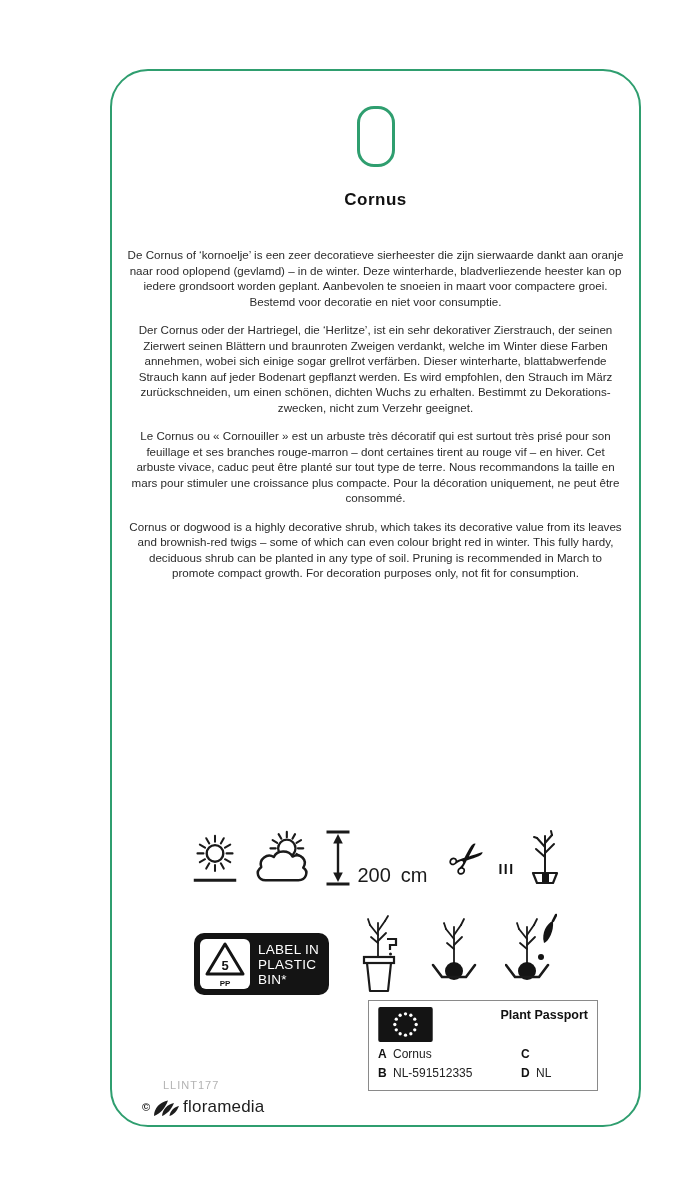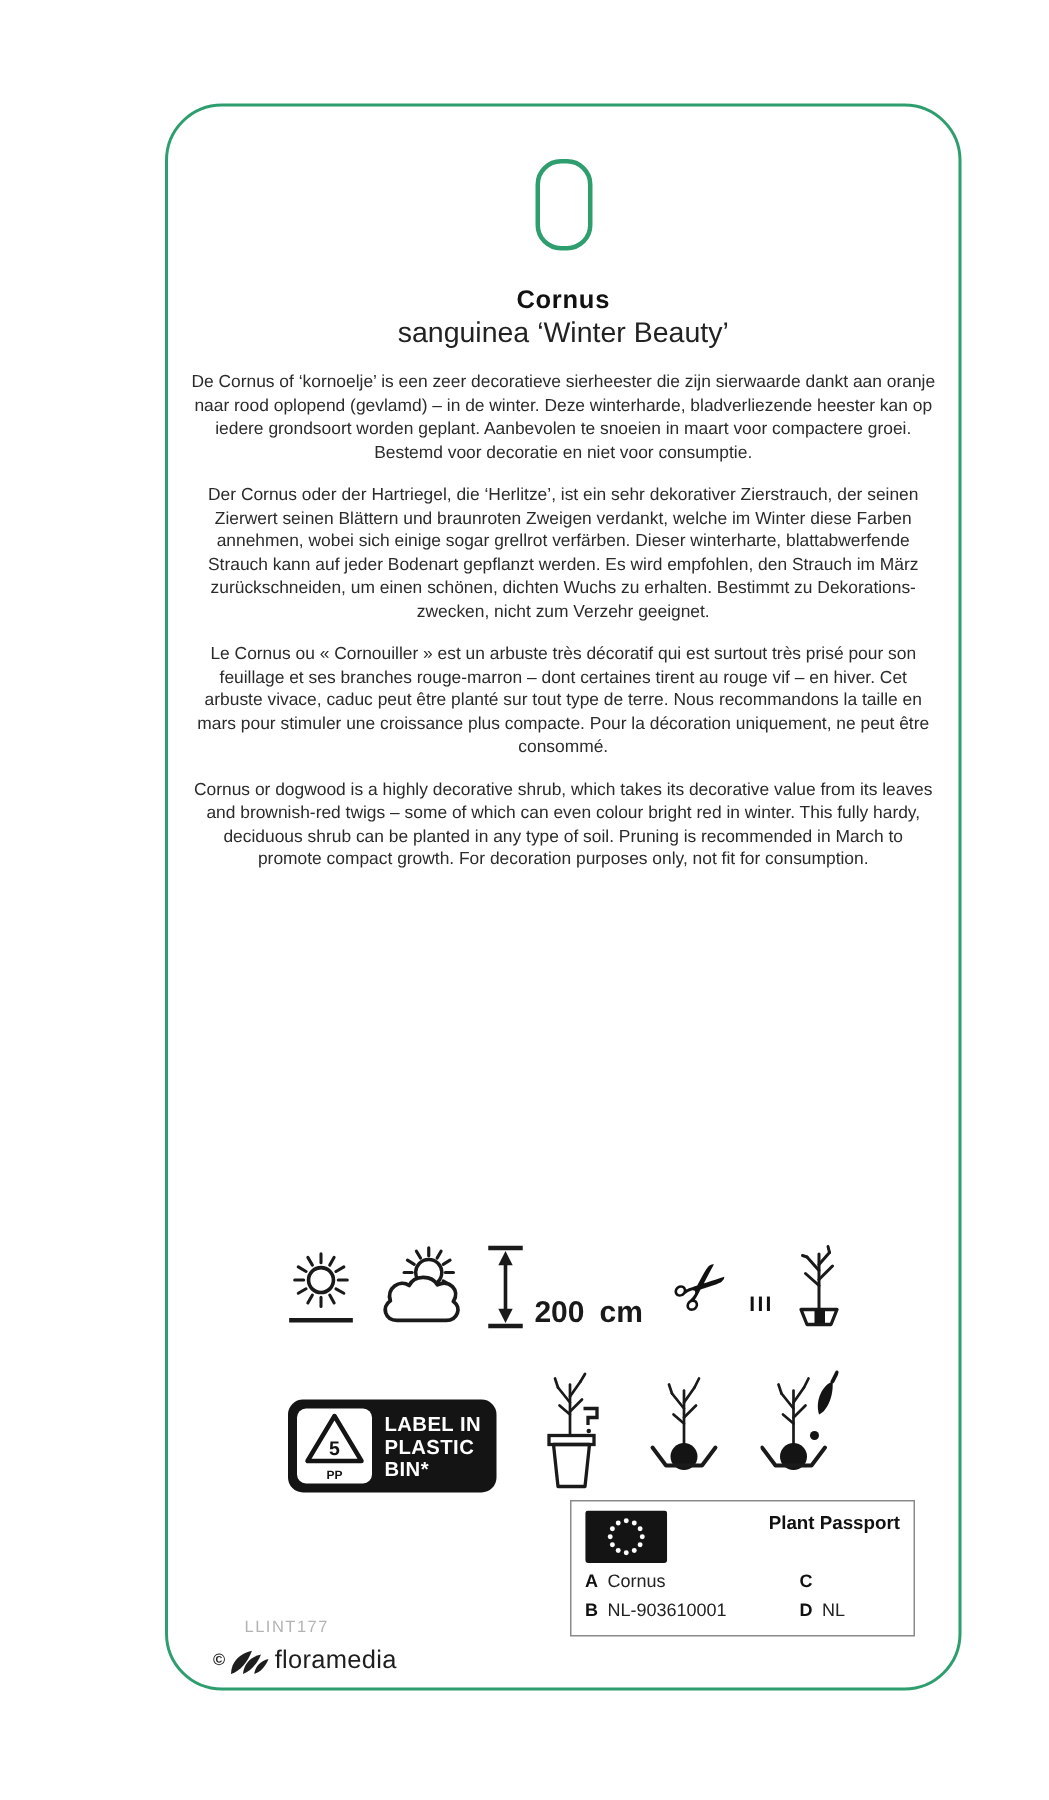--- a/index.html
+++ b/index.html
@@ -28,45 +28,45 @@
     position:absolute; top:176px; left:15px; right:15px; text-align:center;
     font-size:11.6px; line-height:15.5px; color:#2b2b2b;
   }
   .paras p { margin:0 0 13px 0; }
 
   .icons-row {
     position:absolute; top:752px; left:0; right:0; height:64px;
     display:flex; justify-content:center; align-items:flex-end; gap:15px;
   }
   .height-group, .shears-group { display:flex; align-items:flex-end; }
-  .height-text { font-size:20px; color:#1a1a1a; line-height:1; margin:0 0 2px 6px;font-weight:bold; }
+  .height-text { font-size:20px; color:#1a1a1a; line-height:1; margin:0 0 2px 6px; }
   .height-unit { margin-left:10px; }
   .shears-box { width:50px; height:56px; display:flex; align-items:center; justify-content:center; }
   .shears-glyph {
     font-family:"DejaVu Sans", sans-serif; font-size:44px; line-height:1;
     display:inline-block; transform:rotate(-40deg); color:#111;
   }
   .roman { font-size:14px; font-weight:bold; letter-spacing:1.5px; color:#111; margin:0 0 10px 6px; }
 
   .badge-row {
     position:absolute; top:840px; left:0; right:0; height:84px;
     display:flex; justify-content:center; align-items:flex-end; gap:28px;
   }
   .plastic-badge {
     display:flex; align-items:center; gap:8px; background:#141414;
     border-radius:10px; padding:6px 10px 6px 6px; height:62px; box-sizing:border-box;
   }
   .pp5-box {
     background:#fff; border-radius:6px; width:50px; height:50px;
     display:flex; align-items:center; justify-content:center;
   }
-  .badge-text { color:#fff; font-weight:bold; font-size:13.5px; line-height:15px; letter-spacing:.3px; }
+  .badge-text { color:#fff; font-weight:normal; font-size:13.5px; line-height:15px; letter-spacing:.3px; }
 
   .passport {
-    position:absolute; left:268px; top:929px; width:230px; height:91px;
+    position:absolute; left:256px; top:929px; width:230px; height:91px;
     box-sizing:border-box; border:1px solid #8a8a8a; background:#fff;
   }
   .pp-title { position:absolute; top:7px; right:9px; font-size:12.5px; font-weight:bold; color:#111; }
   .eu-flag { position:absolute; top:6px; left:9px; }
   .pp-row {
     position:absolute; left:9px; right:9px; display:grid;
     grid-template-columns:15px 128px 15px auto; font-size:12px; color:#222;
   }
   .pp-row.a { top:46px; } .pp-row.b { top:65px; }
   .pp-key { font-weight:bold; color:#111; }
@@ -79,21 +79,20 @@
   svg { display:block; }
 </style>
 </head>
 <body>
 
 <div class="page">
   <div class="card">
     <div class="hole"></div>
 
     <h1 class="title">Cornus</h1>
-    <h2 class="subtitle">sanguinea ‘Winter Beauty’</h2>
 
     <div class="paras">
       <p>De Cornus of ‘kornoelje’ is een zeer decoratieve sierheester die zijn sierwaarde dankt aan oranje naar rood oplopend (gevlamd) – in de winter. Deze winterharde, bladverliezende heester kan op iedere grondsoort worden geplant. Aanbevolen te snoeien in maart voor compactere groei. Bestemd voor decoratie en niet voor consumptie.</p>
       <p>Der Cornus oder der Hartriegel, die ‘Herlitze’, ist ein sehr dekorativer Zierstrauch, der seinen Zierwert seinen Blättern und braunroten Zweigen verdankt, welche im Winter diese Farben annehmen, wobei sich einige sogar grellrot verfärben. Dieser winterharte, blattabwerfende Strauch kann auf jeder Bodenart gepflanzt werden. Es wird empfohlen, den Strauch im März zurückschneiden, um einen schönen, dichten Wuchs zu erhalten. Bestimmt zu Dekorations- zwecken, nicht zum Verzehr geeignet.</p>
       <p>Le Cornus ou « Cornouiller » est un arbuste très décoratif qui est surtout très prisé pour son feuillage et ses branches rouge-marron – dont certaines tirent au rouge vif – en hiver. Cet arbuste vivace, caduc peut être planté sur tout type de terre. Nous recommandons la taille en mars pour stimuler une croissance plus compacte. Pour la décoration uniquement, ne peut être consommé.</p>
       <p>Cornus or dogwood is a highly decorative shrub, which takes its decorative value from its leaves and brownish-red twigs – some of which can even colour bright red in winter. This fully hardy, deciduous shrub can be planted in any type of soil. Pruning is recommended in March to promote compact growth. For decoration purposes only, not fit for consumption.</p>
     </div>
 
     <div class="icons-row">
 
@@ -248,21 +247,21 @@
       </svg>
       <div class="pp-title">Plant Passport</div>
       <div class="pp-row a">
         <span class="pp-key">A</span>
         <span>Cornus</span>
         <span class="pp-key">C</span>
         <span></span>
       </div>
       <div class="pp-row b">
         <span class="pp-key">B</span>
-        <span>NL-903610001</span>
+        <span>NL-591512335</span>
         <span class="pp-key">D</span>
         <span>NL</span>
       </div>
     </div>
 
     <div class="footer-code">LLINT177</div>
     <div class="brand">
       <span class="copy">©</span>
       <svg width="27" height="19" viewBox="0 0 27 19">
         <path d="M1,18 C1,10 7,4 15,2.5 C12,10.5 7,16 1,18 Z" fill="#1d1d1d"></path>

